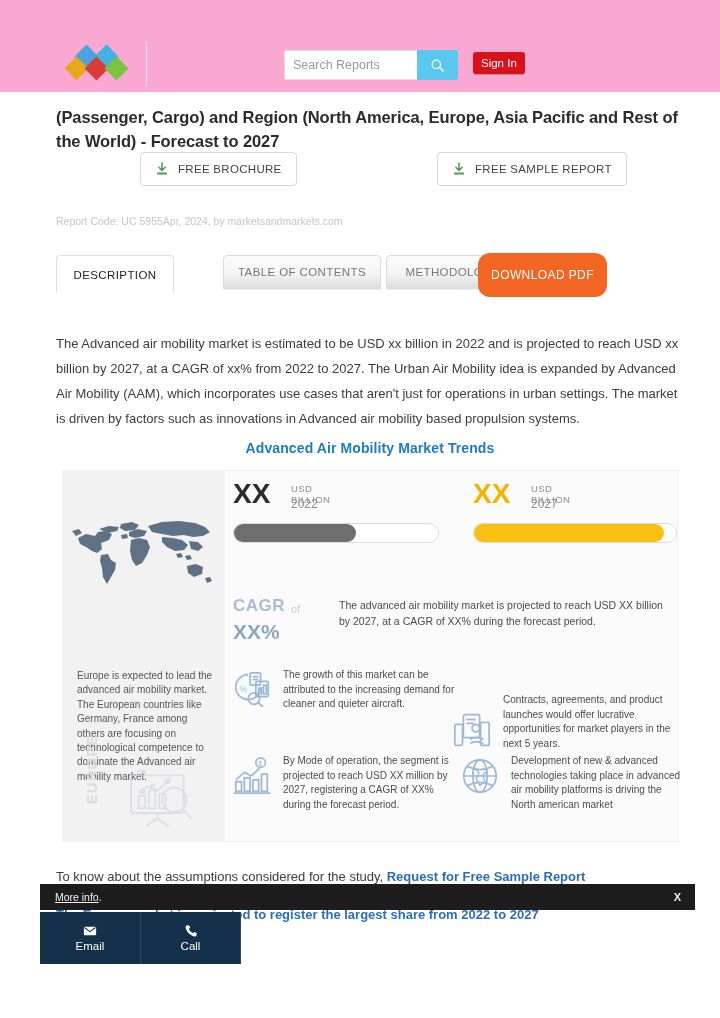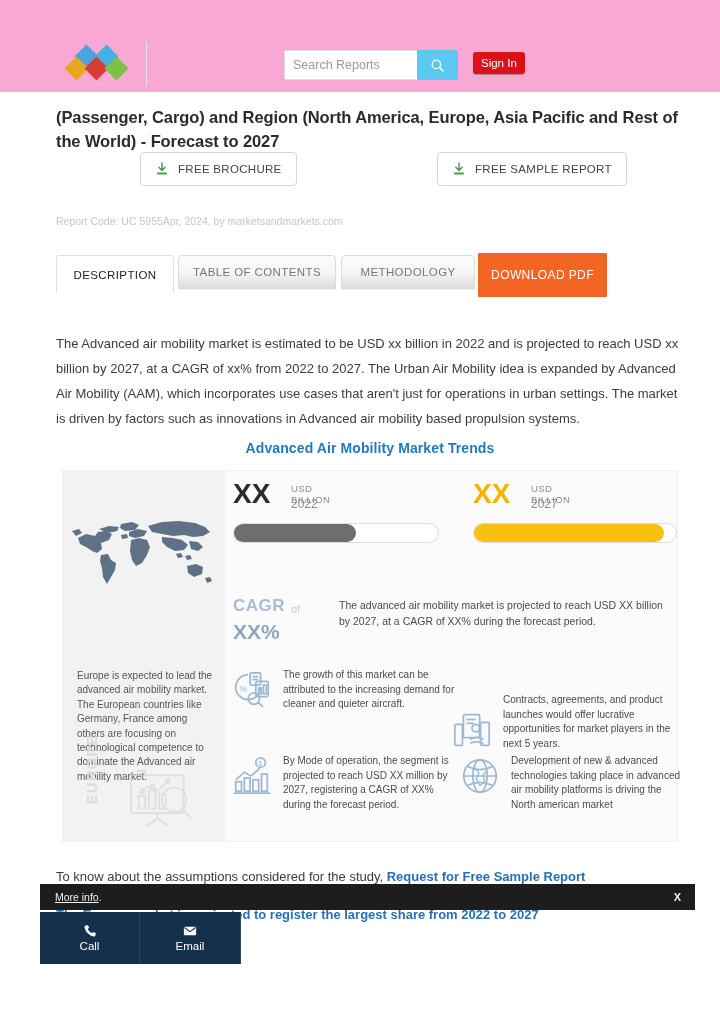--- a/index.html
+++ b/index.html
@@ -132,29 +132,30 @@
     border: 1px solid #e0e0e0;
     border-bottom: 0;
     color: #222;
     height: 38px;
   }
   .tab-idle {
     background: linear-gradient(to bottom, #fcfcfc 0%, #f4f4f4 55%, #dcdcdc 100%);
     border: 1px solid #dadada;
     color: #777;
     box-shadow: 0 1px 1px rgba(0,0,0,.06);
+    margin-left: 45px;
   }
   .tab-toc { left: 178px; width: 158px; }
   .tab-method { left: 341px; width: 134px; }
   .tab-pdf {
     left: 478px; width: 129px; height: 44px;
     background: #f26522;
     color: #fff;
     border: 0;
-    border-radius: 1px;
+    border-radius: 12px;
     font-size: 12px;
     top: -2px;
   }
 
   
   .intro {
     position: absolute;
     left: 56px; top: 318px;
     width: 628px;
     font-size: 13px;
@@ -614,28 +615,28 @@
   <span class="hidden-link">The Europe market is projected to register the largest share from 2022 to 2027</span>
 </div>
 
 <div class="cookie">
   &nbsp;<span class="cookie-more">More info</span><span>.</span>
   <span class="cookie-x">X</span>
 </div>
 
 <div class="footer">
 
-  <div class="foot-btn foot-call">
-    <svg class="foot-ico" viewBox="0 0 16 16">
-      <path d="M3.2 1.8 L5.6 1.4 L7 4.4 L5.5 5.6 C6.2 7.6 8.4 9.8 10.4 10.5 L11.6 9 L14.6 10.4 L14.2 12.8 C14 13.8 13 14.4 12 14.2 C7 13.2 2.8 9 1.8 4 C1.6 3 2.2 2 3.2 1.8 Z" fill="#fff"></path>
-    </svg>
-    <span>Call</span>
-  </div>
-
   <div class="foot-btn foot-email">
     <svg class="foot-ico" viewBox="0 0 16 16">
       <rect x="1" y="3.2" width="14" height="9.6" rx="1" fill="#fff"></rect>
       <path d="M1.6 4 L8 8.8 L14.4 4" fill="none" stroke="#15304a" stroke-width="1.2"></path>
     </svg>
     <span>Email</span>
   </div>
 
+  <div class="foot-btn foot-call">
+    <svg class="foot-ico" viewBox="0 0 16 16">
+      <path d="M3.2 1.8 L5.6 1.4 L7 4.4 L5.5 5.6 C6.2 7.6 8.4 9.8 10.4 10.5 L11.6 9 L14.6 10.4 L14.2 12.8 C14 13.8 13 14.4 12 14.2 C7 13.2 2.8 9 1.8 4 C1.6 3 2.2 2 3.2 1.8 Z" fill="#fff"></path>
+    </svg>
+    <span>Call</span>
+  </div>
+
 </div>
 
 </body></html>

